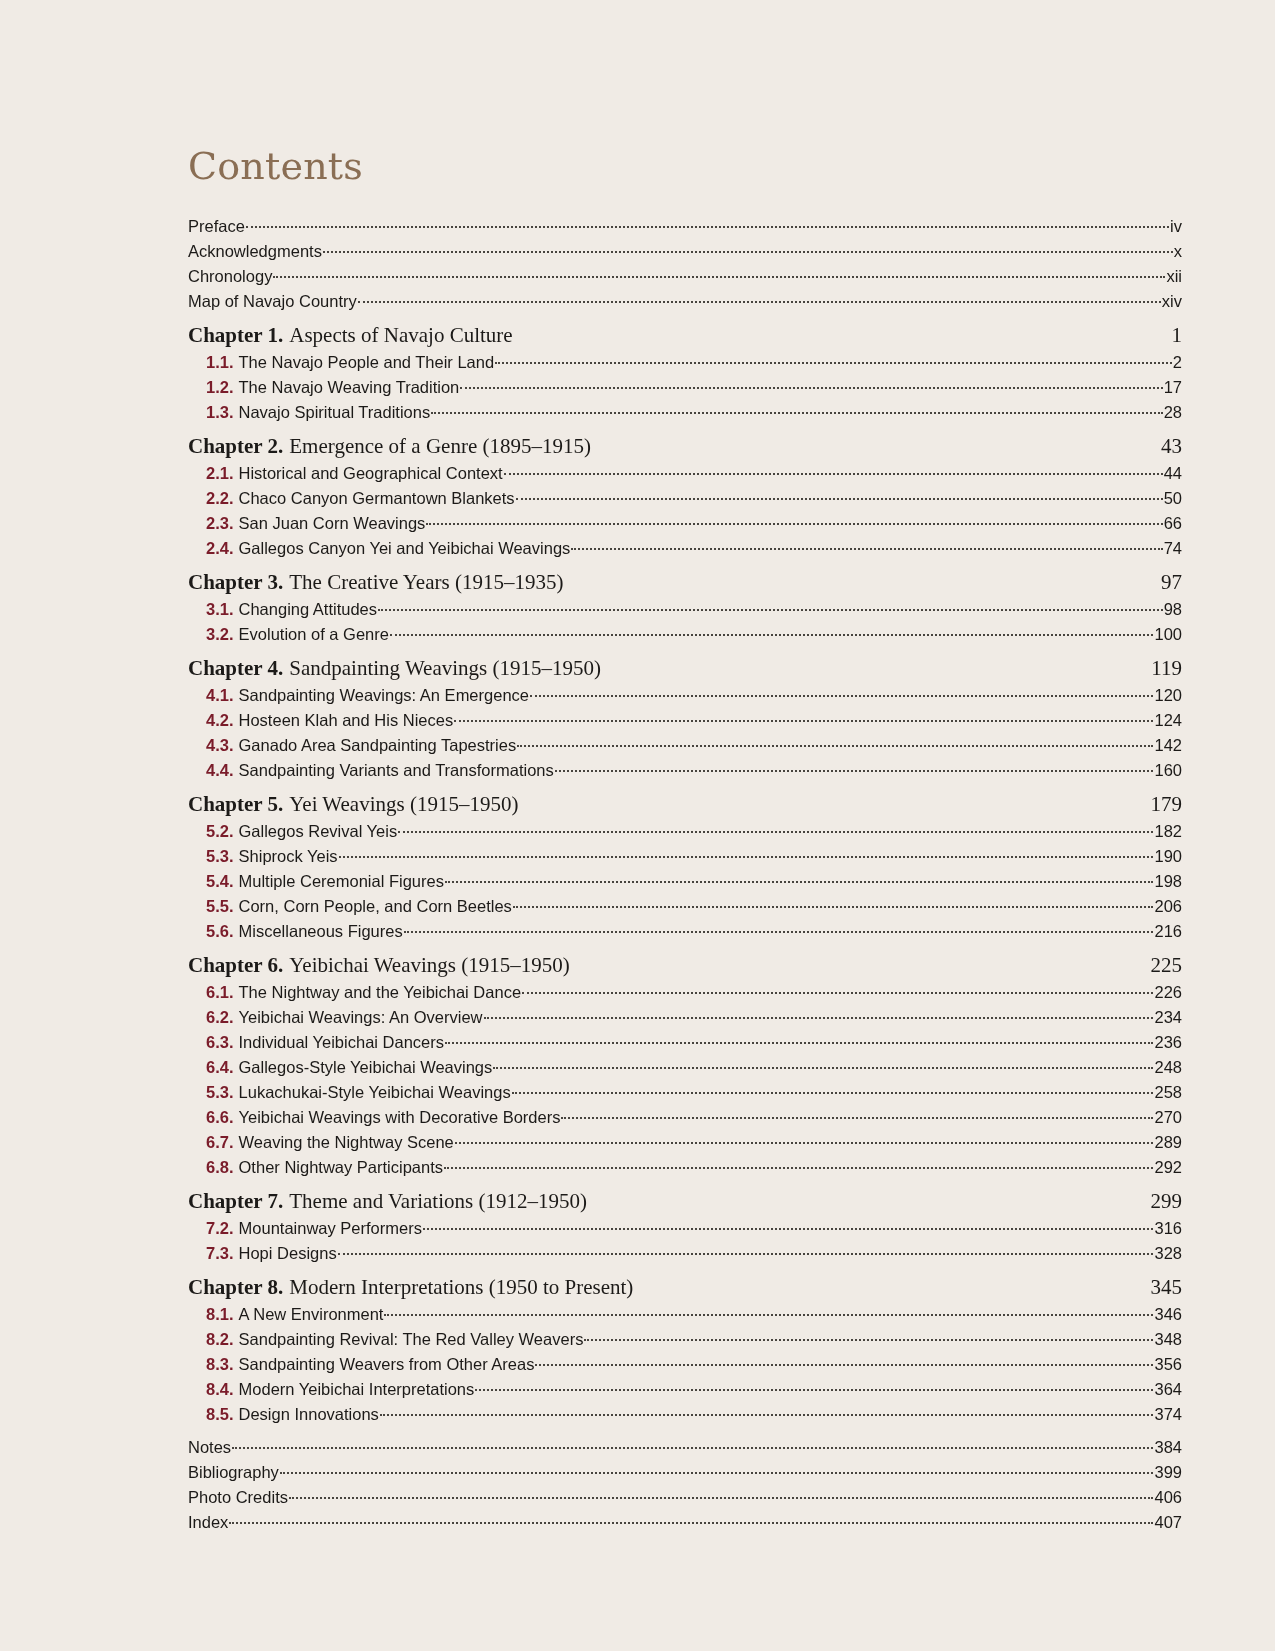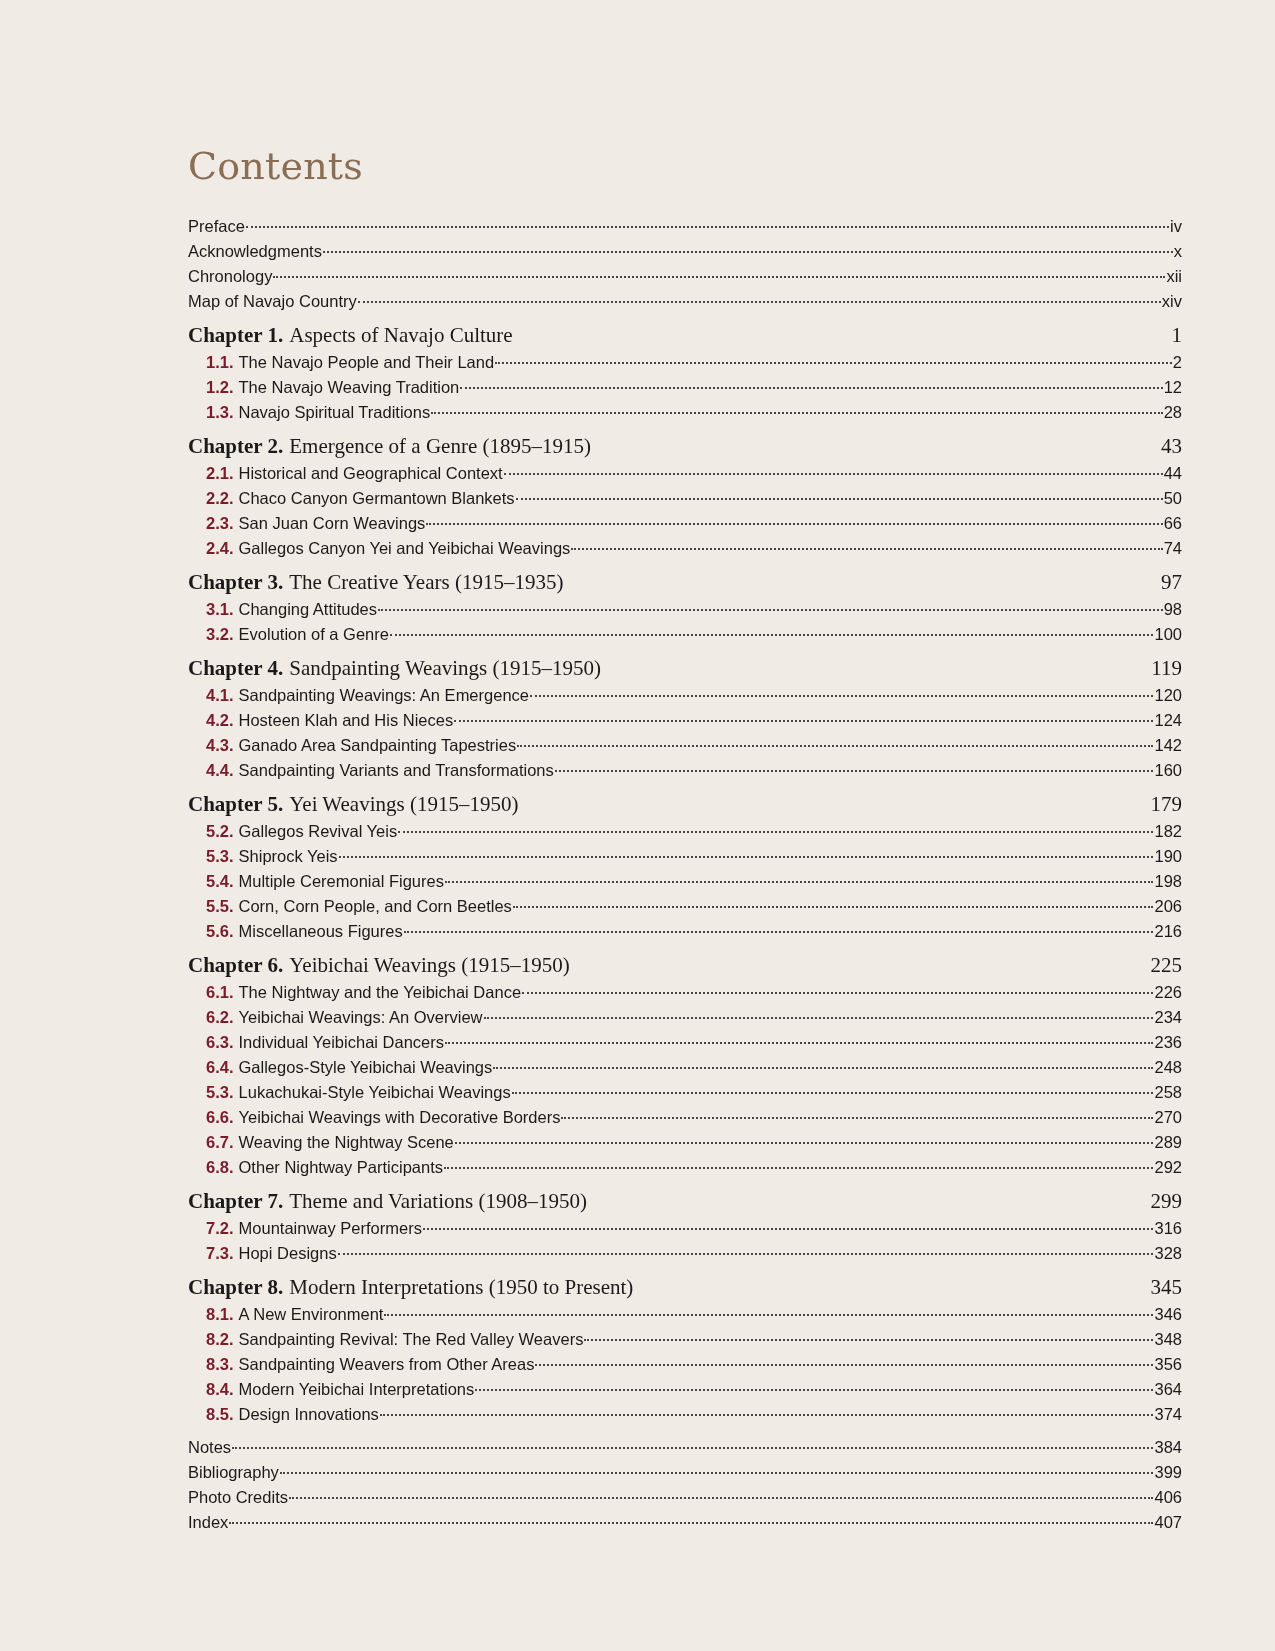--- a/index.html
+++ b/index.html
@@ -134,21 +134,21 @@
     </div>
     <div class="sections">
           <div class="row section">
     <span class="label"><span class="sec-num">1.1.</span><span class="sec-title">The Navajo People and Their Land</span></span>
     <span class="leader"></span>
     <span class="page-num">2</span>
   </div>
           <div class="row section">
     <span class="label"><span class="sec-num">1.2.</span><span class="sec-title">The Navajo Weaving Tradition</span></span>
     <span class="leader"></span>
-    <span class="page-num">12</span>
+    <span class="page-num">17</span>
   </div>
           <div class="row section">
     <span class="label"><span class="sec-num">1.3.</span><span class="sec-title">Navajo Spiritual Traditions</span></span>
     <span class="leader"></span>
     <span class="page-num">28</span>
   </div>
         </div>
   </div>
       <div class="chapter">
     <div class="chapter-head">
@@ -311,21 +311,21 @@
           <div class="row section">
     <span class="label"><span class="sec-num">6.8.</span><span class="sec-title">Other Nightway Participants</span></span>
     <span class="leader"></span>
     <span class="page-num">292</span>
   </div>
         </div>
   </div>
       <div class="chapter">
     <div class="chapter-head">
       <span class="ch-label">Chapter 7.</span>
-      <span class="ch-title">Theme and Variations (1908–1950)</span>
+      <span class="ch-title">Theme and Variations (1912–1950)</span>
       <span class="spacer"></span>
       <span class="ch-page">299</span>
     </div>
     <div class="sections">
           <div class="row section">
     <span class="label"><span class="sec-num">7.2.</span><span class="sec-title">Mountainway Performers</span></span>
     <span class="leader"></span>
     <span class="page-num">316</span>
   </div>
           <div class="row section">

